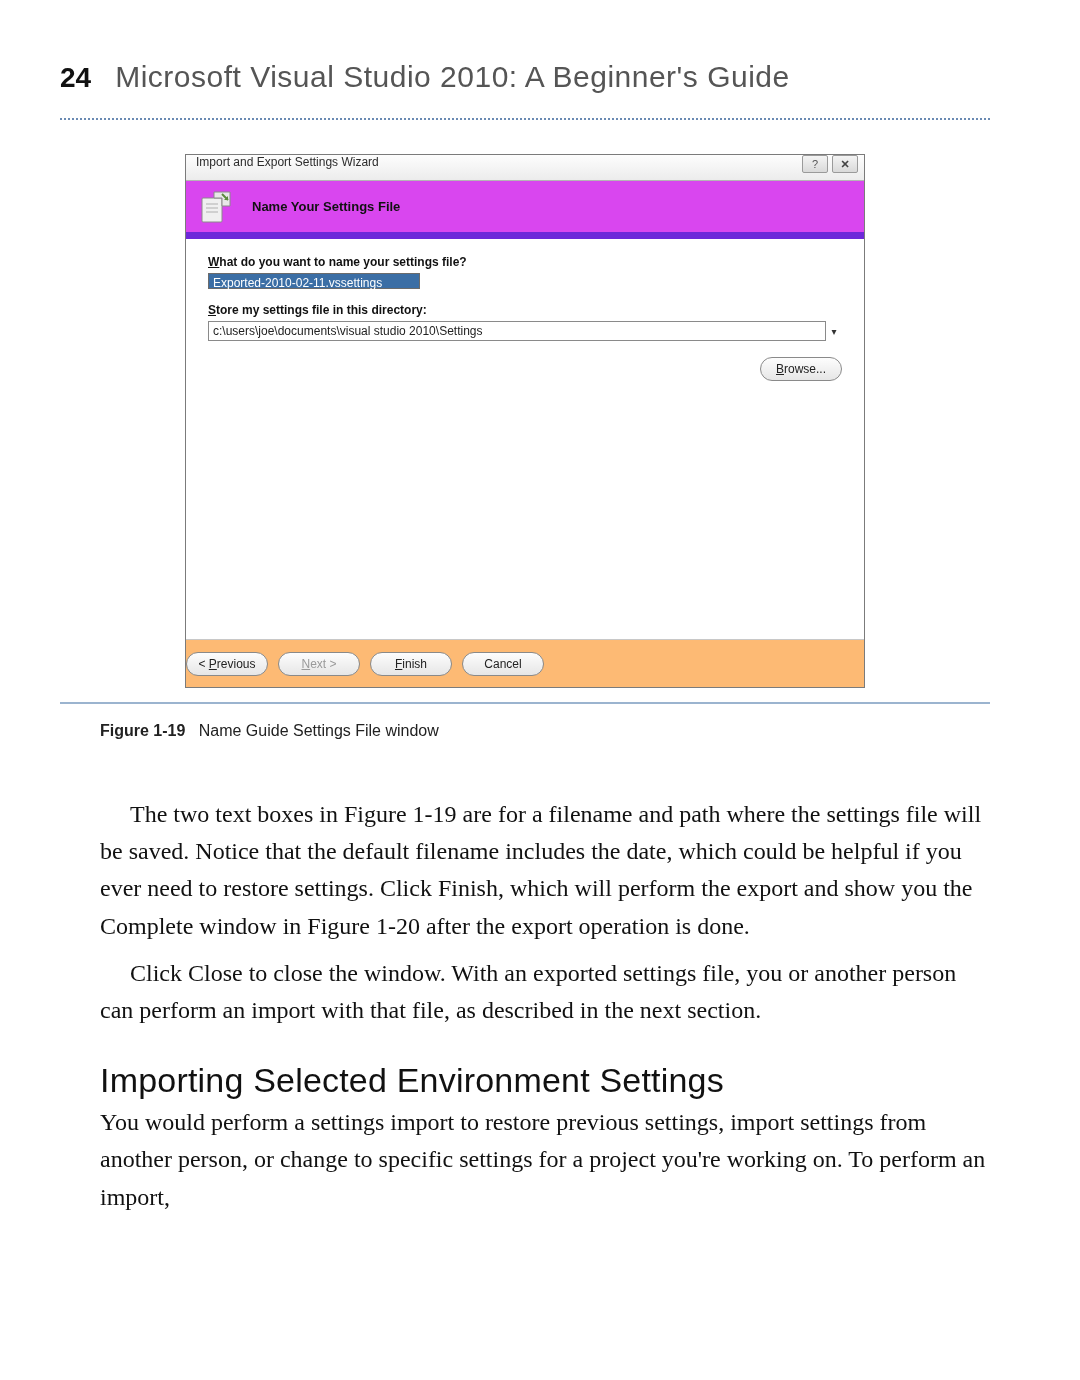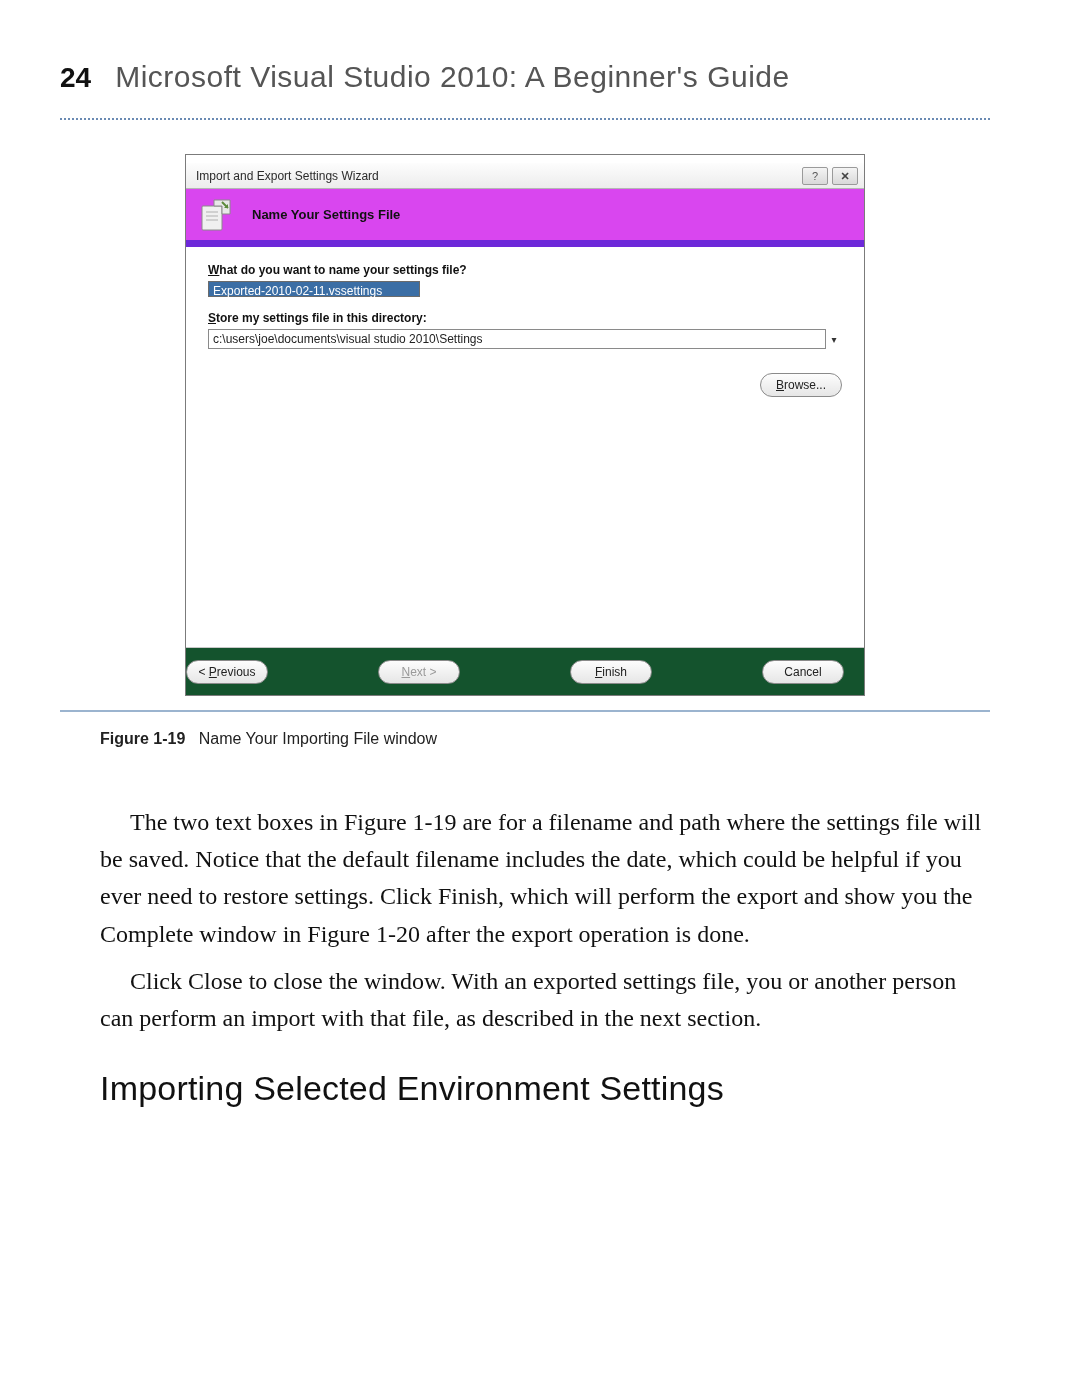--- a/index.html
+++ b/index.html
@@ -44,26 +44,24 @@
     margin: 0 auto 14px auto;
     width: 680px;
     border: 1px solid #7b7b7b;
     background: #fff;
   }
   .wizard-titlebar {
     height: 26px;
     background: linear-gradient(#fdfdfd, #ececec);
     border-bottom: 1px solid #b5b5b5;
     display: flex;
-    align-items: center;
     padding: 0 6px 0 10px;
     font-family: "Segoe UI", Tahoma, sans-serif;
     font-size: 12px;
     color: #2b2b2b;
-    margin-top: 8px;
   }
   .wizard-titlebar .title { flex: 1; }
   .wizard-titlebtn {
     width: 26px;
     height: 18px;
     margin-left: 4px;
     border: 1px solid #9a9a9a;
     border-radius: 2px;
     background: linear-gradient(#f4f4f4, #d9d9d9);
     font-size: 11px;
@@ -112,21 +110,21 @@
     background: #3b6ea5;
     color: #fff;
     font-size: 12px;
     padding: 2px 4px;
     border: 1px solid #6b6b6b;
     margin-bottom: 14px;
   }
   .dir-row {
     display: flex;
     align-items: center;
-    margin-bottom: 24px;
+    margin-bottom: 16px;
   }
   .dir-input {
     flex: 1;
     height: 20px;
     border: 1px solid #8a8a8a;
     padding: 2px 4px;
     font-size: 12px;
     color: #222;
     background: #fff;
   }
@@ -153,24 +151,24 @@
     line-height: 22px;
     border-radius: 12px;
     padding: 0 10px;
   }
   .win-btn.disabled { color: #9a9a9a; }
   .wizard-footer {
     border-top: 1px solid #c8c8c8;
     height: 48px;
     display: flex;
     align-items: center;
-    justify-content: space-between;
+    justify-content: flex-start;
     gap: 10px;
     padding: 0 20px 0 0;
-    background: #14532d;
+    background: #fdba74;
   }
 
   .screenshot-rule {
     border: none;
     border-top: 2px solid #9bb4cf;
     margin: 0 0 10px 0;
   }
 
   .fig-caption {
     font-family: "Segoe UI", "Helvetica Neue", Arial, sans-serif;
@@ -263,23 +261,26 @@
       <div class="win-btn disabled"><span class="mn">N</span>ext &gt;</div>
       <div class="win-btn"><span class="mn">F</span>inish</div>
       <div class="win-btn"><span>Cancel</span></div>
     </div>
 
   </div>
 
   <hr class="screenshot-rule">
 
   <div class="fig-caption">
-    <b>Figure 1-19</b>&nbsp;&nbsp;&nbsp;<span>Name Your Importing File window</span>
+    <b>Figure 1-19</b>&nbsp;&nbsp;&nbsp;<span>Name Guide Settings File window</span>
   </div>
 
   <div class="body-text">
     <p>The two text boxes in Figure 1-19 are for a filename and path where the settings file will be saved. Notice that the default filename includes the date, which could be helpful if you ever need to restore settings. Click Finish, which will perform the export and show you the Complete window in Figure 1-20 after the export operation is done.</p>
     <p>Click Close to close the window. With an exported settings file, you or another person can perform an import with that file, as described in the next section.</p>
   </div>
 
   <h2 class="section">Importing Selected Environment Settings</h2>
+  <div class="body-text">
+    <p class="noindent">You would perform a settings import to restore previous settings, import settings from another person, or change to specific settings for a project you're working on. To perform an import,</p>
+  </div>
 
 </div>
 
 </body></html>

